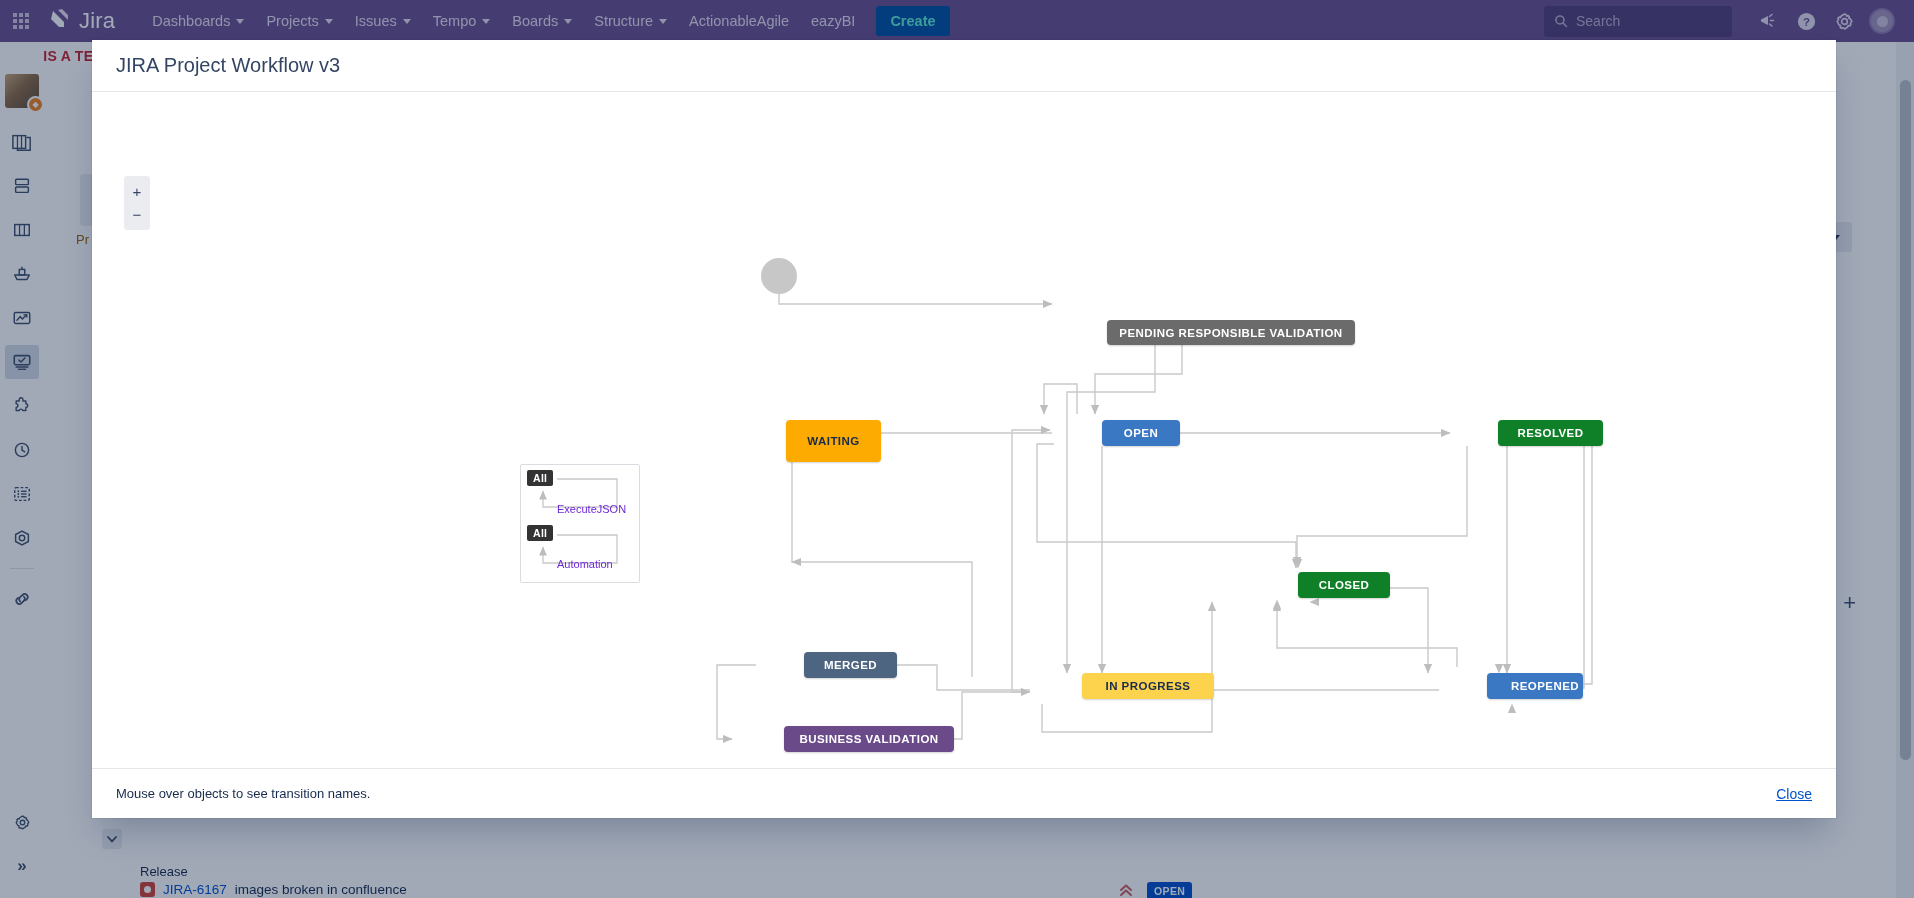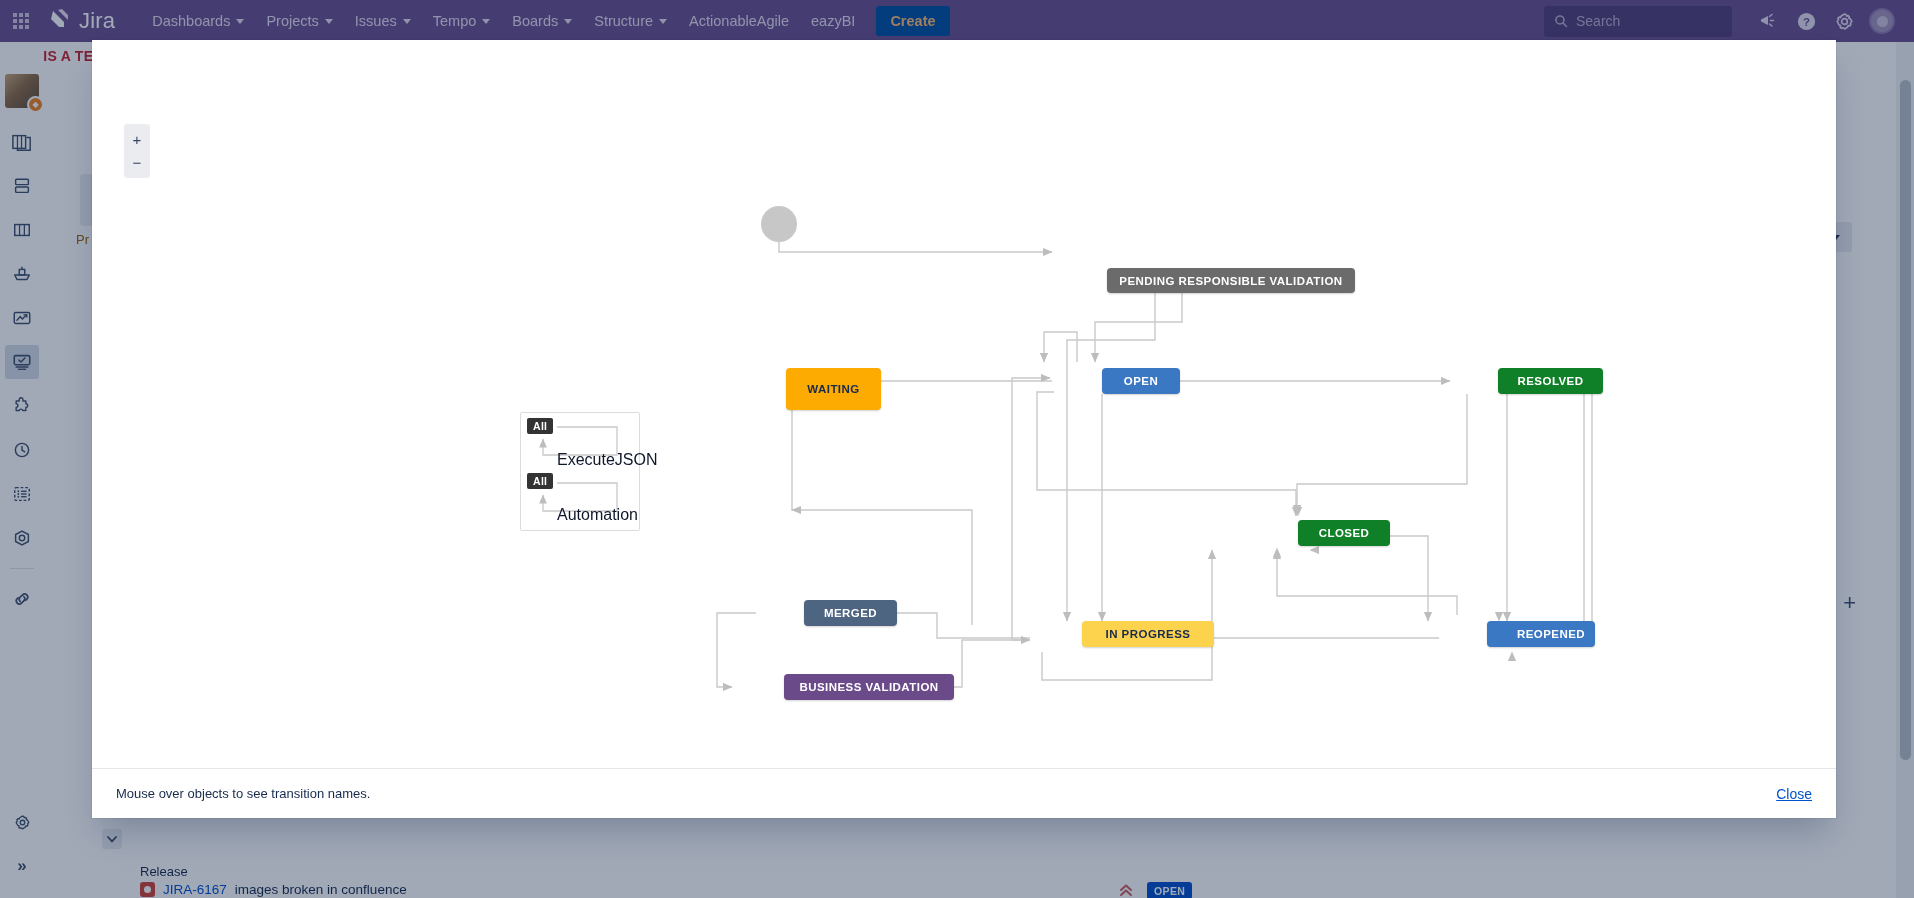--- a/index.html
+++ b/index.html
@@ -27,21 +27,21 @@
   .apps-grid .g i { background: #cfc3dd; display: block; width: 4px; height: 4px; }
   .jira-logo { display: flex; align-items: center; gap: 7px; margin-left: 8px; margin-right: 26px; }
   .jira-logo svg { display:block; }
   .jira-word { font-size: 22px; color: #fff; letter-spacing: .2px; font-weight: 400; }
   .nav-item {
     font-size: 14.5px; color: #e4dcee; padding: 0 11px; height: 42px;
     display: flex; align-items: center; gap: 6px; white-space: nowrap; cursor: pointer;
   }
   .caret { width: 0; height: 0; border-left: 4px solid transparent; border-right: 4px solid transparent; border-top: 5px solid #e4dcee; }
   .create-btn {
-    background: #0052a3; color: #fdba74; font-size: 14.5px; font-weight: 600;
+    background: #0052a3; color: #5eead4; font-size: 14.5px; font-weight: 600;
     padding: 7px 14px; border-radius: 3px; margin-left: 10px; cursor: pointer;
   }
   .nav-right { margin-left: auto; display: flex; align-items: center; gap: 2px; padding-right: 14px; }
   .searchbox {
     background: #54407a; border-radius: 3px; height: 31px; width: 188px;
     display: flex; align-items: center; gap: 8px; padding: 8px 10px; margin-right: 16px;
   }
   .searchbox .ph { font-size: 14px; color: #b9aacb; }
   .nav-icon { width: 36px; height: 42px; display:flex; align-items:center; justify-content:center; cursor:pointer; }
   .avatar-circ {
@@ -161,21 +161,21 @@
   .node.dark-text { color: #172b4d; }
 
   
   #legend {
     position: absolute; border: 1px solid #d9dce1; background: #fff; border-radius: 2px;
   }
   .lg-badge {
     position: absolute; background: #333; color: #fff; font-size: 10.5px; font-weight: bold;
     padding: 2px 6px; border-radius: 2px; letter-spacing:.3px;
   }
-  .lg-label { position: absolute; font-size: 16px; color: #0f172a; }
+  .lg-label { position: absolute; font-size: 11px; color: #6d28d9; }
 </style>
 </head>
 <body>
 
 <div id="app-bg">
 
   <div id="topnav">
     <div class="apps-grid">
       <div class="g">
           <i></i>
@@ -446,20 +446,23 @@
   <div id="scroll-track"></div>
   <div id="scroll-thumb"></div>
   <div class="scroll-arrow" style="top:50px">▲</div>
   <div class="scroll-arrow" style="bottom:4px">▼</div>
 </div>
 
 <div id="dim"></div>
 
 <div id="modal">
 
+  <div id="modal-header">
+    <div id="modal-title">JIRA Project Workflow v3</div>
+  </div>
 
   <div id="modal-body">
 
     <div id="zoom-ctrl">
       <div>+</div>
       <div>−</div>
     </div>
 
     <div id="diagram">
 
@@ -549,21 +552,21 @@
       <div class="node" style="left:962px; top:328px; width:78px; height:26px; background:#3b78c4;">OPEN</div>
 
       <div class="node" style="left:1358px; top:328px; width:105px; height:26px; background:#0f8028;">RESOLVED</div>
 
       <div class="node" style="left:1158px; top:480px; width:92px; height:26px; background:#0f8028;">CLOSED</div>
 
       <div class="node" style="left:664px; top:560px; width:93px; height:26px; background:#4e6582;">MERGED</div>
 
       <div class="node dark-text" style="left:942px; top:581px; width:132px; height:26px; background:#fdd24c;">IN PROGRESS</div>
 
-      <div class="node" style="left:1347px; top:581px; width:108px; height:26px; background:#3b78c4;padding-left:20px;">REOPENED</div>
+      <div class="node" style="left:1347px; top:581px; width:96px; height:26px; background:#3b78c4;padding-left:20px;">REOPENED</div>
 
       <div class="node" style="left:644px; top:634px; width:170px; height:26px; background:#6b4a8a;">BUSINESS VALIDATION</div>
     </div>
   </div>
 
   <div id="modal-footer">
     <span id="footer-hint">Mouse over objects to see transition names.</span>
     <span id="close-link">Close</span>
   </div>
 </div>

